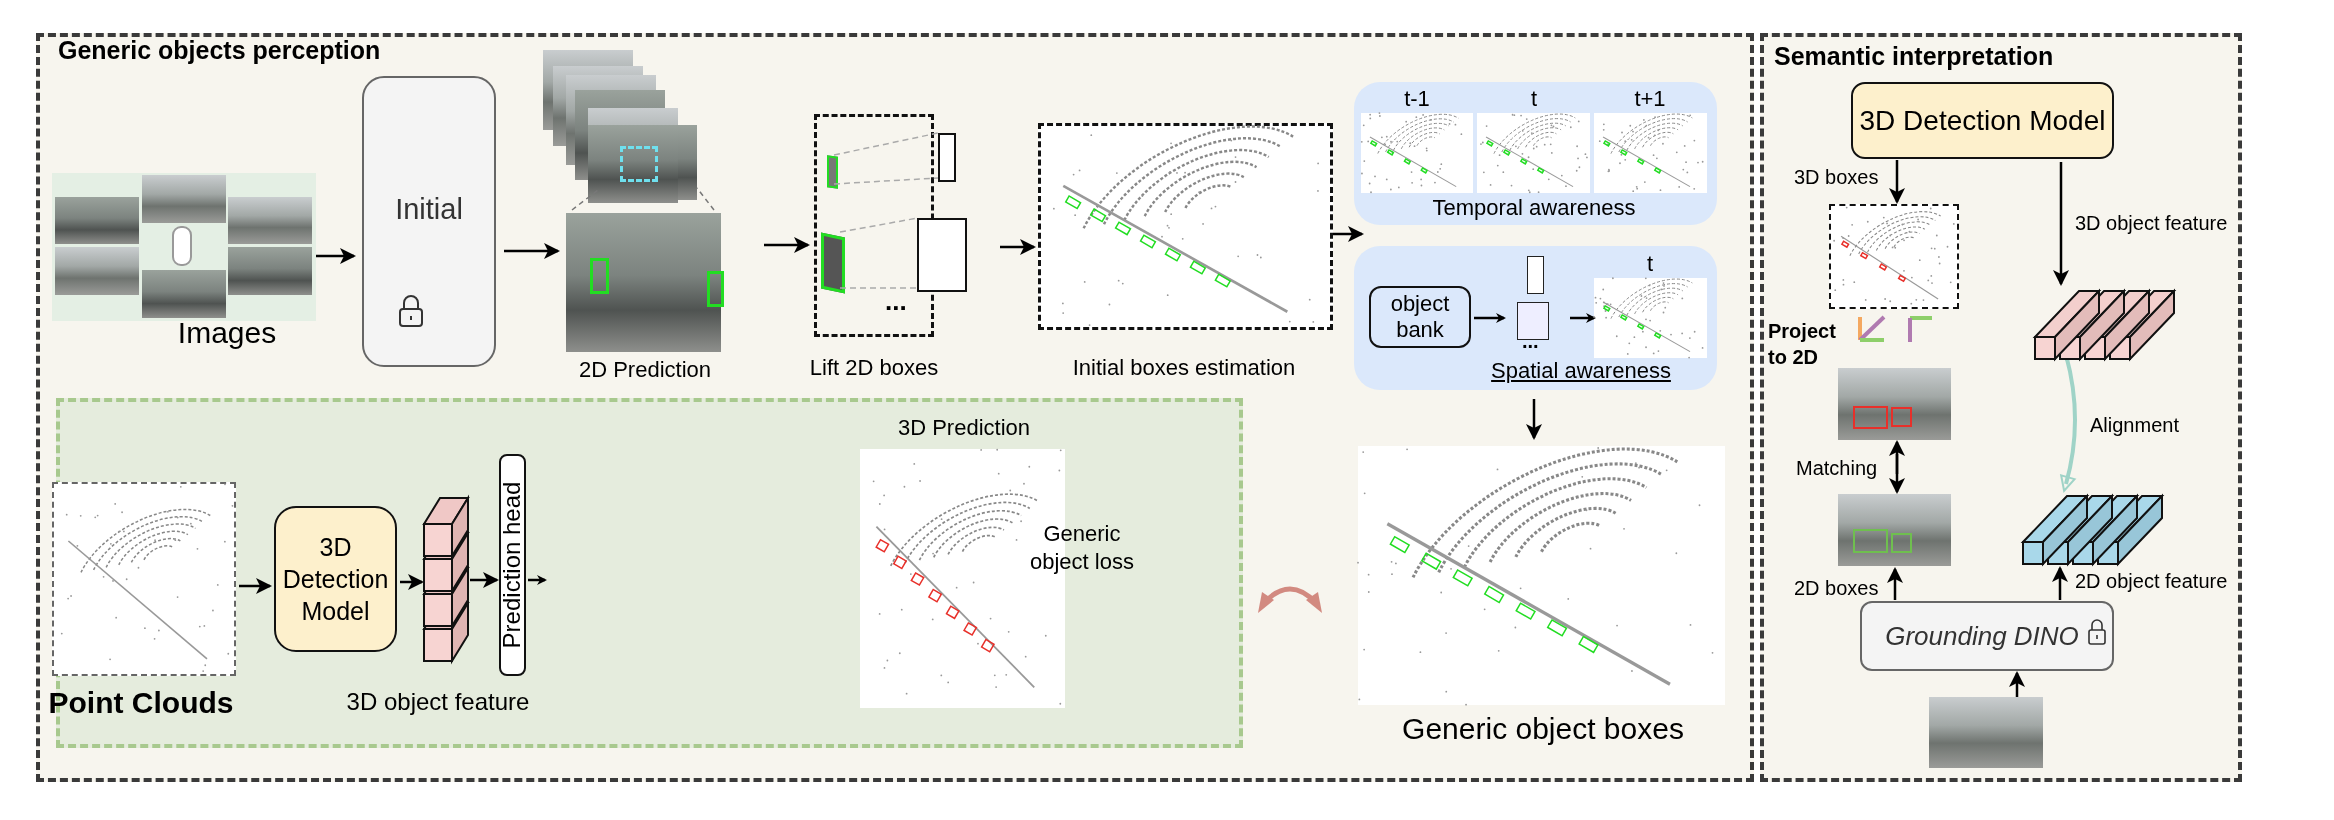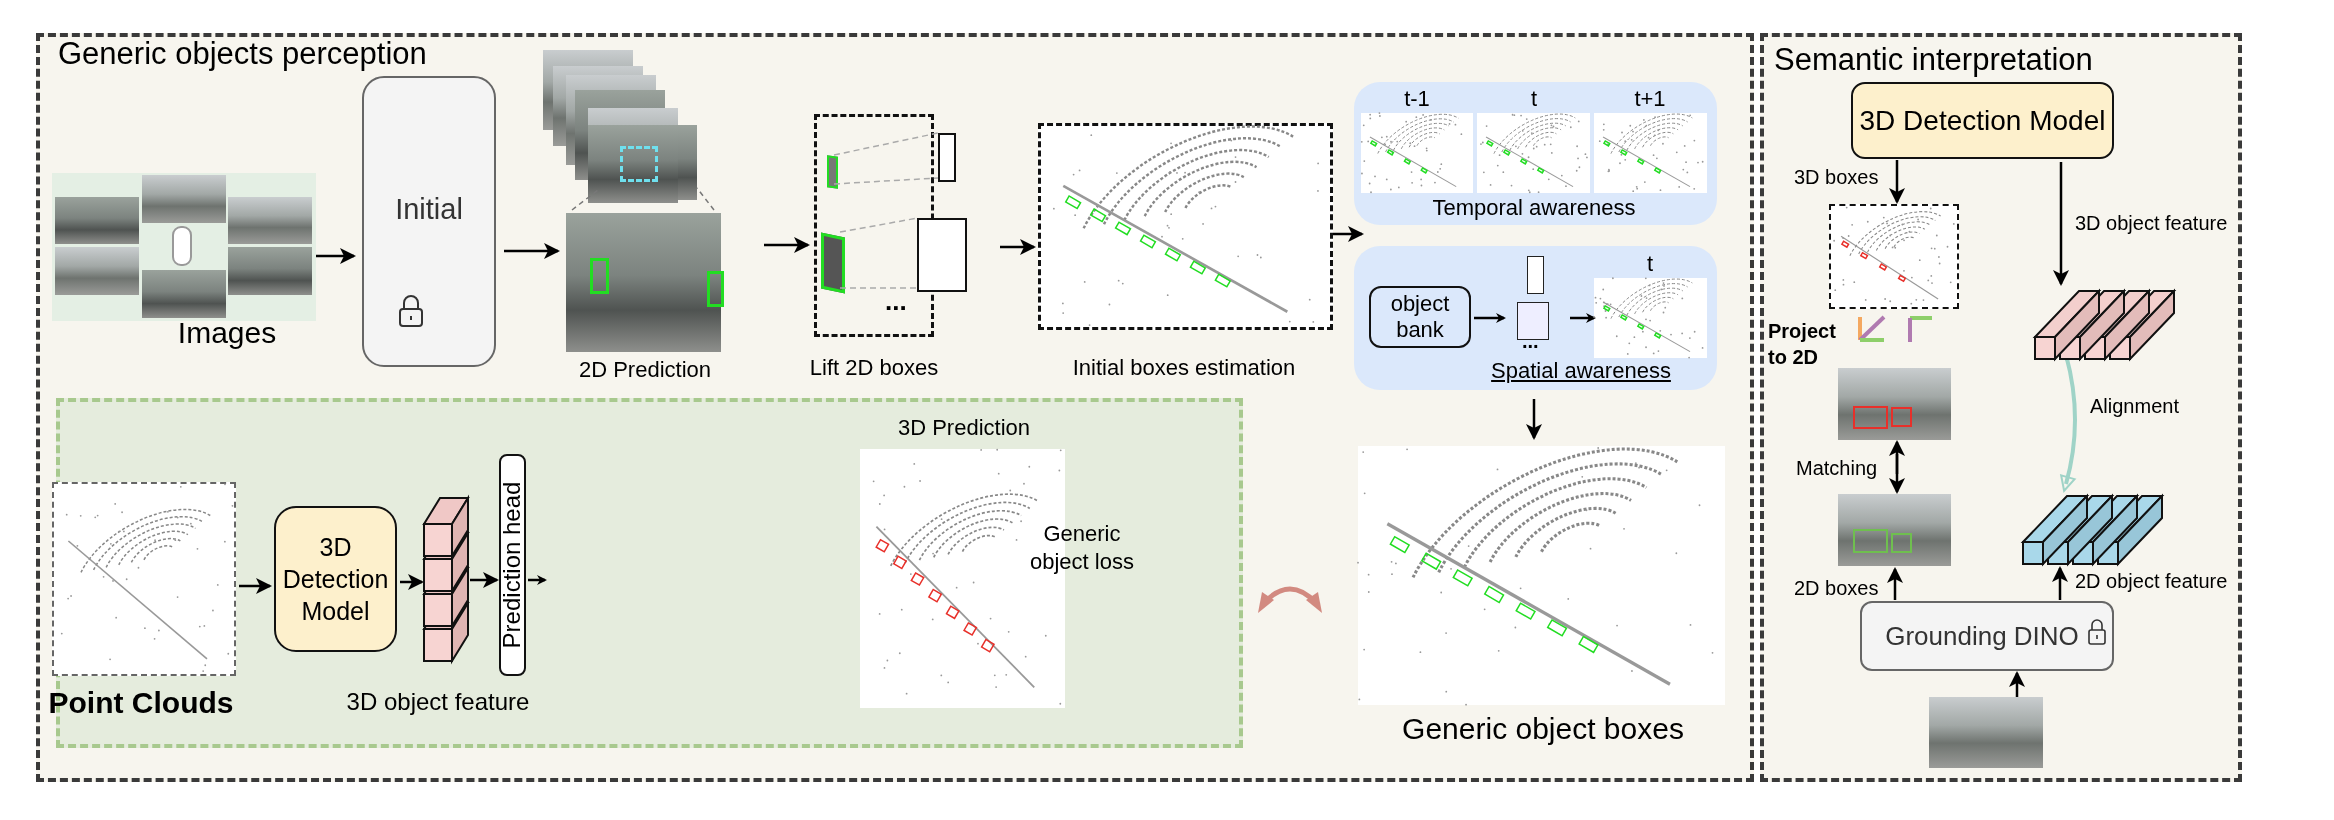--- a/index.html
+++ b/index.html
@@ -1,19 +1,19 @@
 <!DOCTYPE html>
 <html><head>
 <meta charset="utf-8">
 <style>
   html,body{margin:0;padding:0;background:#ffffff;}
   body{width:2334px;height:820px;position:relative;overflow:hidden;font-family:"Liberation Sans",sans-serif;color:#000;}
   .abs{position:absolute;}
   .panel{position:absolute;background:#f7f5ee;border:4px dashed #3a3a3a;box-sizing:border-box;}
-  .sec-title{position:absolute;font-weight:normal;font-size:31px;white-space:nowrap;}
+  .sec-title{position:absolute;font-weight:bold;font-size:25px;white-space:nowrap;}
   .label{position:absolute;font-size:22px;white-space:nowrap;text-align:center;transform:translateX(-50%);}
   .label-lg{font-size:30px;}
   .photo{position:absolute;background:linear-gradient(180deg,#9aa29c 0%,#7c837f 45%,#4f5351 70%,#8e8f8c 100%);}
   .photo.sky{background:linear-gradient(180deg,#c9cdcf 0%,#a2a8a6 40%,#6e736f 65%,#9a9b98 100%);}
   .pc{position:absolute;background:#ffffff;overflow:hidden;}
   .box-rounded{position:absolute;box-sizing:border-box;border-radius:22px;display:flex;align-items:center;justify-content:center;text-align:center;}
   .dashed-frame{position:absolute;border:3px dashed #111;box-sizing:border-box;}
   .blue-panel{position:absolute;background:#dbe8fb;border-radius:26px;}
   .green-panel{position:absolute;background:#e5ecdd;border:4px dashed #a8c98e;box-sizing:border-box;}
   svg.overlay{position:absolute;left:0;top:0;}
@@ -117,24 +117,24 @@
 <div class="pc" style="left:1829px;top:204px;width:130px;height:105px;border:2px dashed #111;box-sizing:border-box;"></div>
 <div class="abs" style="left:2075px;top:212px;font-size:20px;">3D object feature</div>
 <div class="abs" style="left:1768px;top:318px;font-size:20px;width:90px;line-height:26px;text-align:left;white-space:normal;font-weight:bold;">Project to 2D</div>
 <div class="photo sky" style="left:1838px;top:368px;width:113px;height:72px;"></div>
 <div class="abs" style="left:1853px;top:406px;width:31px;height:19px;border:2px solid #e8302a;"></div>
 <div class="abs" style="left:1891px;top:407px;width:17px;height:16px;border:2px solid #e8302a;"></div>
 <div class="abs" style="left:1796px;top:457px;font-size:20px;">Matching</div>
 <div class="photo sky" style="left:1838px;top:494px;width:113px;height:72px;"></div>
 <div class="abs" style="left:1853px;top:529px;width:31px;height:20px;border:2px solid #6fbf4f;"></div>
 <div class="abs" style="left:1891px;top:533px;width:17px;height:16px;border:2px solid #6fbf4f;"></div>
-<div class="abs" style="left:2090px;top:395px;font-size:20px;">Alignment</div>
+<div class="abs" style="left:2090px;top:414px;font-size:20px;">Alignment</div>
 <div class="abs" style="left:1794px;top:577px;font-size:20px;">2D boxes</div>
 <div class="abs" style="left:2075px;top:570px;font-size:20px;">2D object feature</div>
-<div class="box-rounded" style="left:1860px;top:601px;width:254px;height:70px;background:#f4f4f4;border:2px solid #666;border-radius:12px;font-size:26px;color:#333;">
+<div class="box-rounded" style="left:1860px;top:601px;width:254px;height:70px;background:#f4f4f4;border:2px solid #666;border-radius:12px;font-size:26px;color:#333;font-style:italic;">
   <span style="margin-right:10px;">Grounding DINO</span>
 </div>
 <svg class="abs" style="left:2087px;top:617px;" width="20" height="30" viewBox="0 0 20 30">
   <path d="M5 13 V8 a5 5 0 0 1 10 0 V13" fill="none" stroke="#333" stroke-width="1.6"></path>
   <rect x="2" y="13" width="16" height="14" rx="2" fill="none" stroke="#333" stroke-width="1.6"></rect>
   <line x1="10" y1="18" x2="10" y2="22" stroke="#333" stroke-width="1.6"></line>
 </svg>
 <div class="photo sky" style="left:1929px;top:697px;width:114px;height:71px;"></div>
 
 <svg class="overlay" width="2334" height="820" viewBox="0 0 2334 820">

